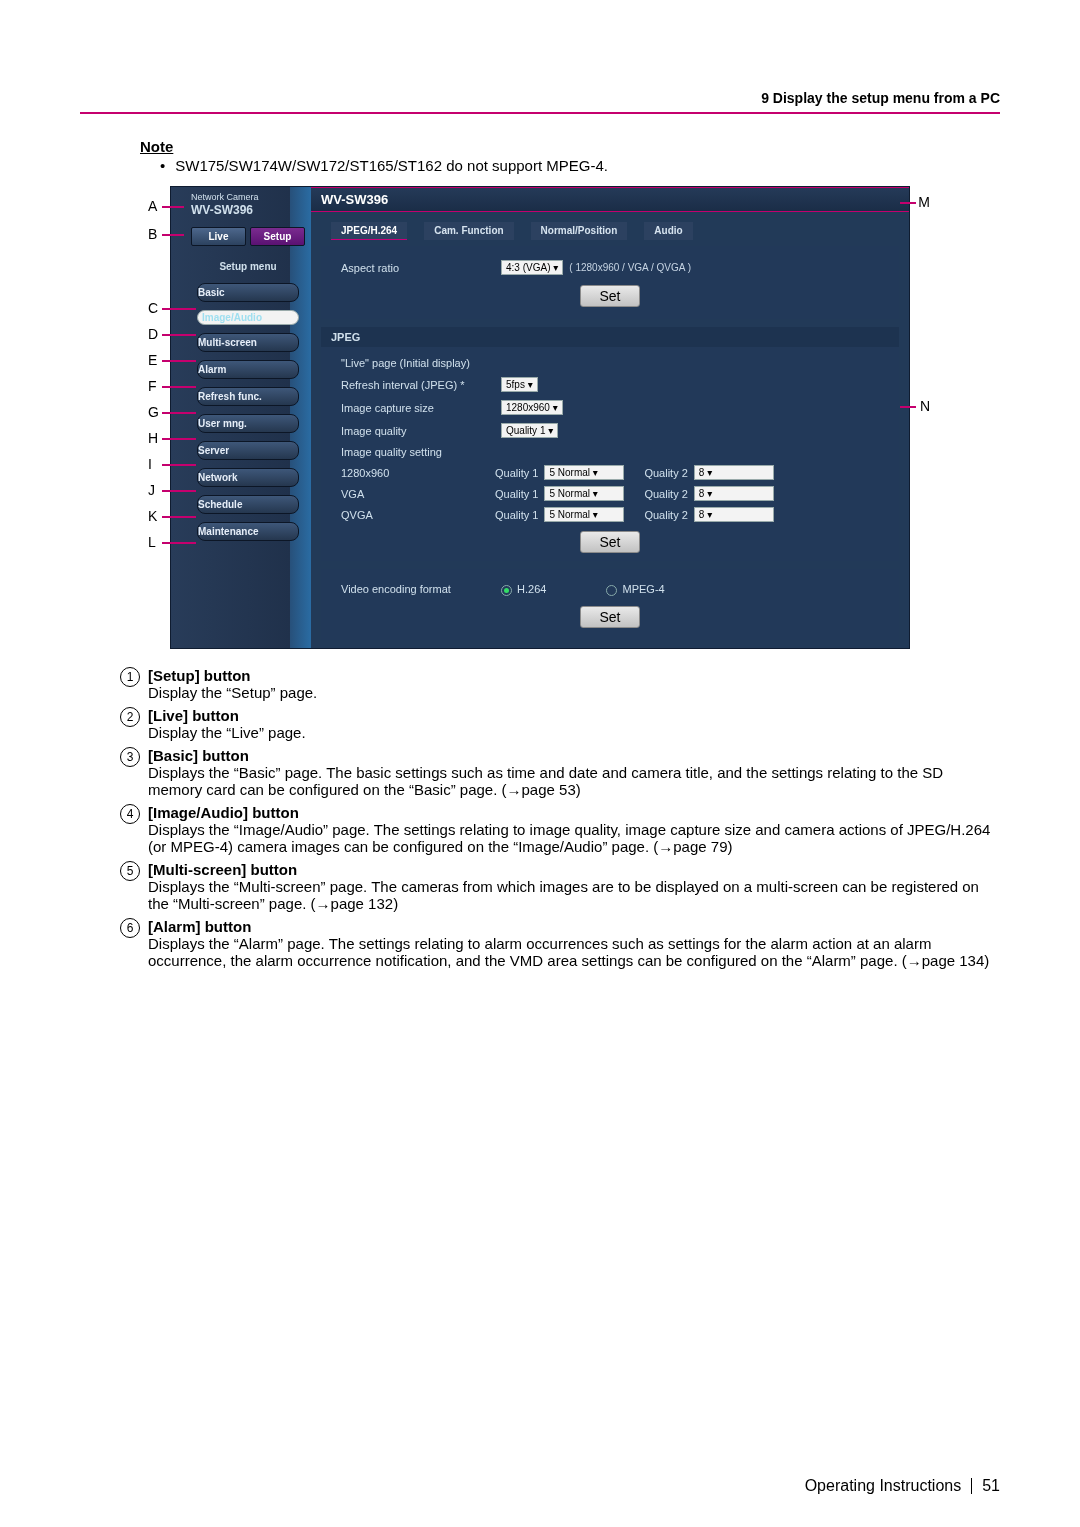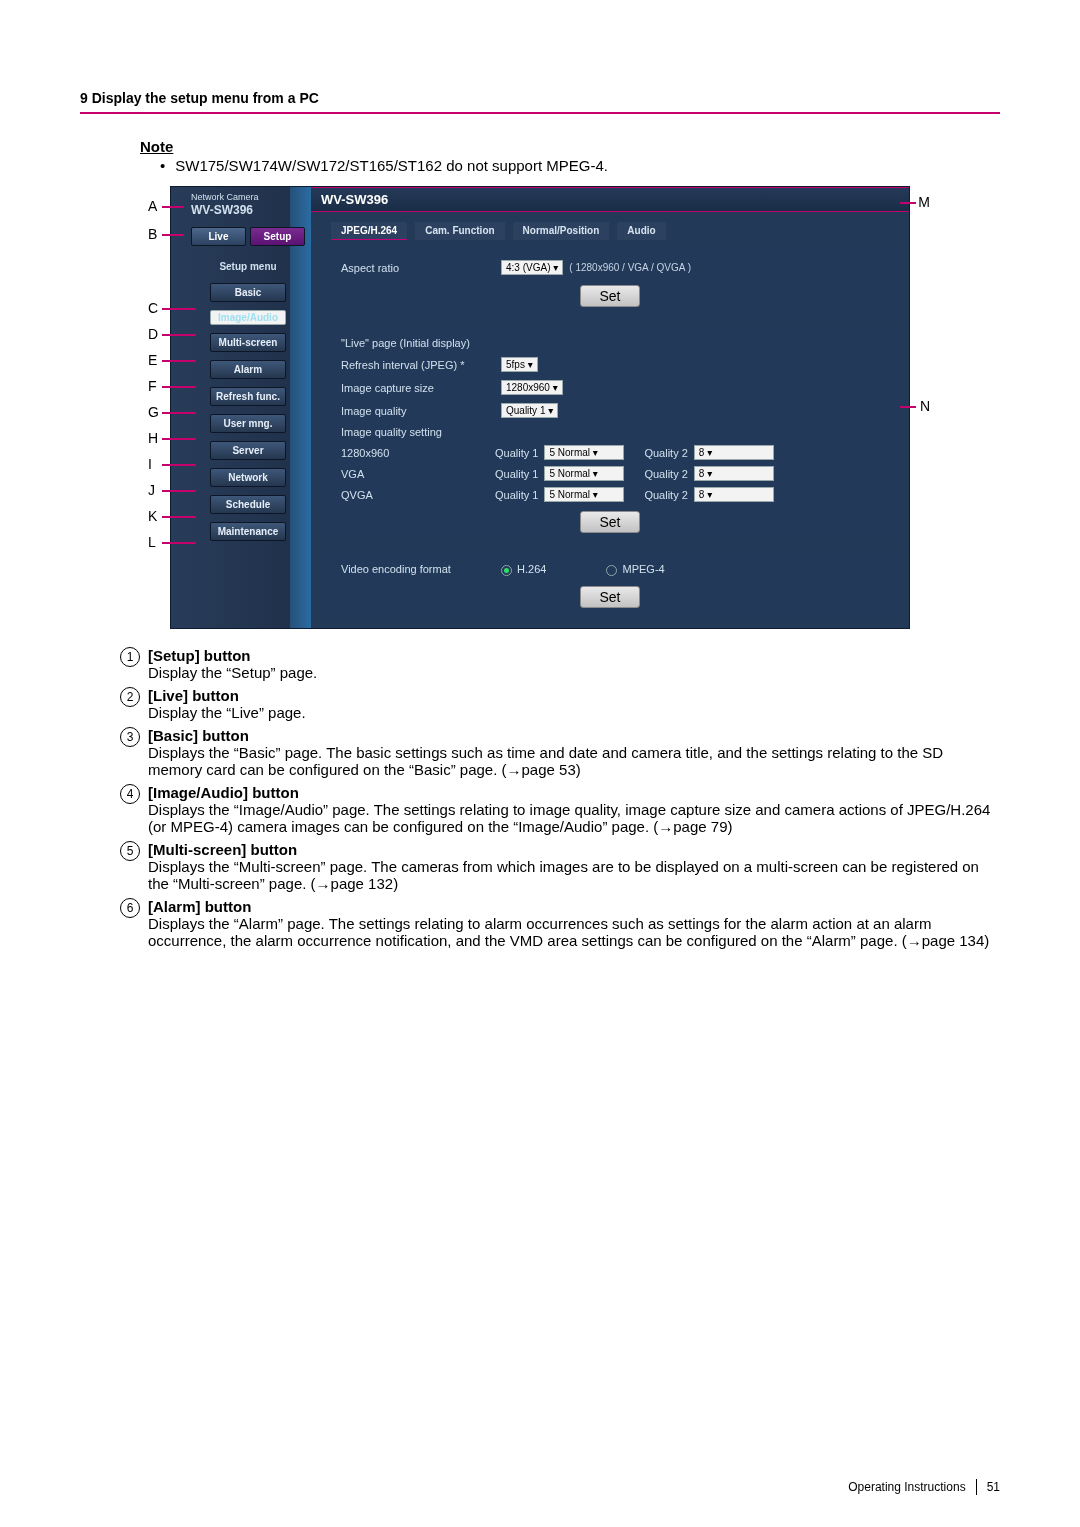--- a/index.html
+++ b/index.html
@@ -12,20 +12,21 @@
   .page {
     width: 1080px;
     min-height: 1527px;
     box-sizing: border-box;
     padding: 90px 80px 30px 80px;
     position: relative;
   }
   .breadcrumb {
     font-size: 14px;
     font-weight: bold;
+    text-align: right;
   }
   .purple-hr {
     border: none;
     border-top: 2px solid #c5006e;
     margin: 6px 0 24px;
   }
   h1 {
     font-size: 30px;
     font-weight: bold;
     margin: 10px 0 6px 40px;
@@ -65,34 +66,34 @@
   .tab-row{ display:flex; gap:4px; padding:2px 6px 12px;}
   .tab-btn{
     flex:1; text-align:center; padding:3px 0;
     background:linear-gradient(#4d678c,#2c425f);
     border:1px solid #0c1626; border-radius:2px;
     font-size:10px; font-weight:bold; color:#fff;
   }
   .tab-btn.active{ background:linear-gradient(#7a2b8f,#5a1272); }
   .menu-title{ text-align:center; font-weight:bold; padding:3px 0; margin:0 6px 8px; font-size:10px;}
   .menu-btn{
-    display:block; margin:0 25px 8px; padding:3px 0;
-    text-align:center; font-size:10px; font-weight:bold;
+    display:block; margin:0 12px 8px; padding:3px 0;
+    text-align:left; font-size:10px; font-weight:bold;
     background:linear-gradient(#3e5779,#25374f);
-    border:1px solid #0c1626; border-radius:2px;
+    border:1px solid #0c1626; border-radius:8px;
     color:#e6eef8;
   }
   .menu-btn.sel{ color:#9fdff0;}
   .camui-right{ flex:1; background:#223a58; }
   .titlebar{
     background:linear-gradient(#253a58,#1a2d47);
     border-top:1px solid #c5006e; border-bottom:1px solid #c5006e;
     padding:4px 10px; font-size:13px; font-weight:bold; color:#fff;
   }
-  .subtabs{ display:flex; gap:8px; padding:10px 20px 6px;}
+  .subtabs{ display:flex; gap:17px; padding:10px 20px 6px;}
   .subtab{
     padding:3px 10px; font-size:10px; font-weight:bold;
     background:#2c4160; color:#d6e3ef;
   }
   .subtab.active{ border-bottom:1px solid #c5007a; color:#fff;}
   .panel{ background:#223959; margin:0 10px 8px; padding:10px 20px; }
   .row{ display:flex; align-items:center; padding:4px 0;}
   .row .lbl{ width:160px; }
   .sel, .qsel{
     background:#f3f3f3; border:1px solid #9aa; color:#000;
@@ -117,21 +118,21 @@
   .defs .item{ display:flex; margin:6px 0 4px 40px; }
   .defs .marker-num{
     width:28px; flex:0 0 28px; font-family:Arial; font-size:15px;
   }
   .circ{display:inline-block; width:18px; height:18px; border:1px solid #000; border-radius:50%; text-align:center; line-height:18px; font-size:12px;}
   .defs .body{ flex:1; }
   .defs .body .title{ font-weight:bold; }
   .footer{
     position:absolute; left:80px; right:80px; bottom:32px;
     display:flex; justify-content:flex-end; align-items:center;
-    font-size:12px;
+    font-size:16px;
   }
   .footer .bar{ display:inline-block; width:1px; height:16px; background:#000; margin:0 10px;}
 </style>
 </head>
 <body>
 
 <div class="page">
 
   <div class="breadcrumb">9 Display the setup menu from a PC</div>
   <hr class="purple-hr">
@@ -203,20 +204,21 @@
         <div class="panel">
           <div class="row">
             <div class="lbl">Aspect ratio</div>
             <span class="sel"><span>4:3 (VGA)</span> ▾</span>
             <span class="hint">( 1280x960 / VGA / QVGA )</span>
           </div>
           <button class="setbtn">Set</button>
         </div>
 
         <div class="panel" style="padding:0;">
+          <div class="sec-head">JPEG</div>
           <div style="padding:6px 20px;">
             <div class="row">
                 <div class="lbl">"Live" page (Initial display)</div>
               </div>
             <div class="row">
               <div class="lbl">Refresh interval (JPEG) *</div>
               <span class="sel"><span>5fps</span> ▾</span>
             </div>
             <div class="row">
               <div class="lbl">Image capture size</div>

